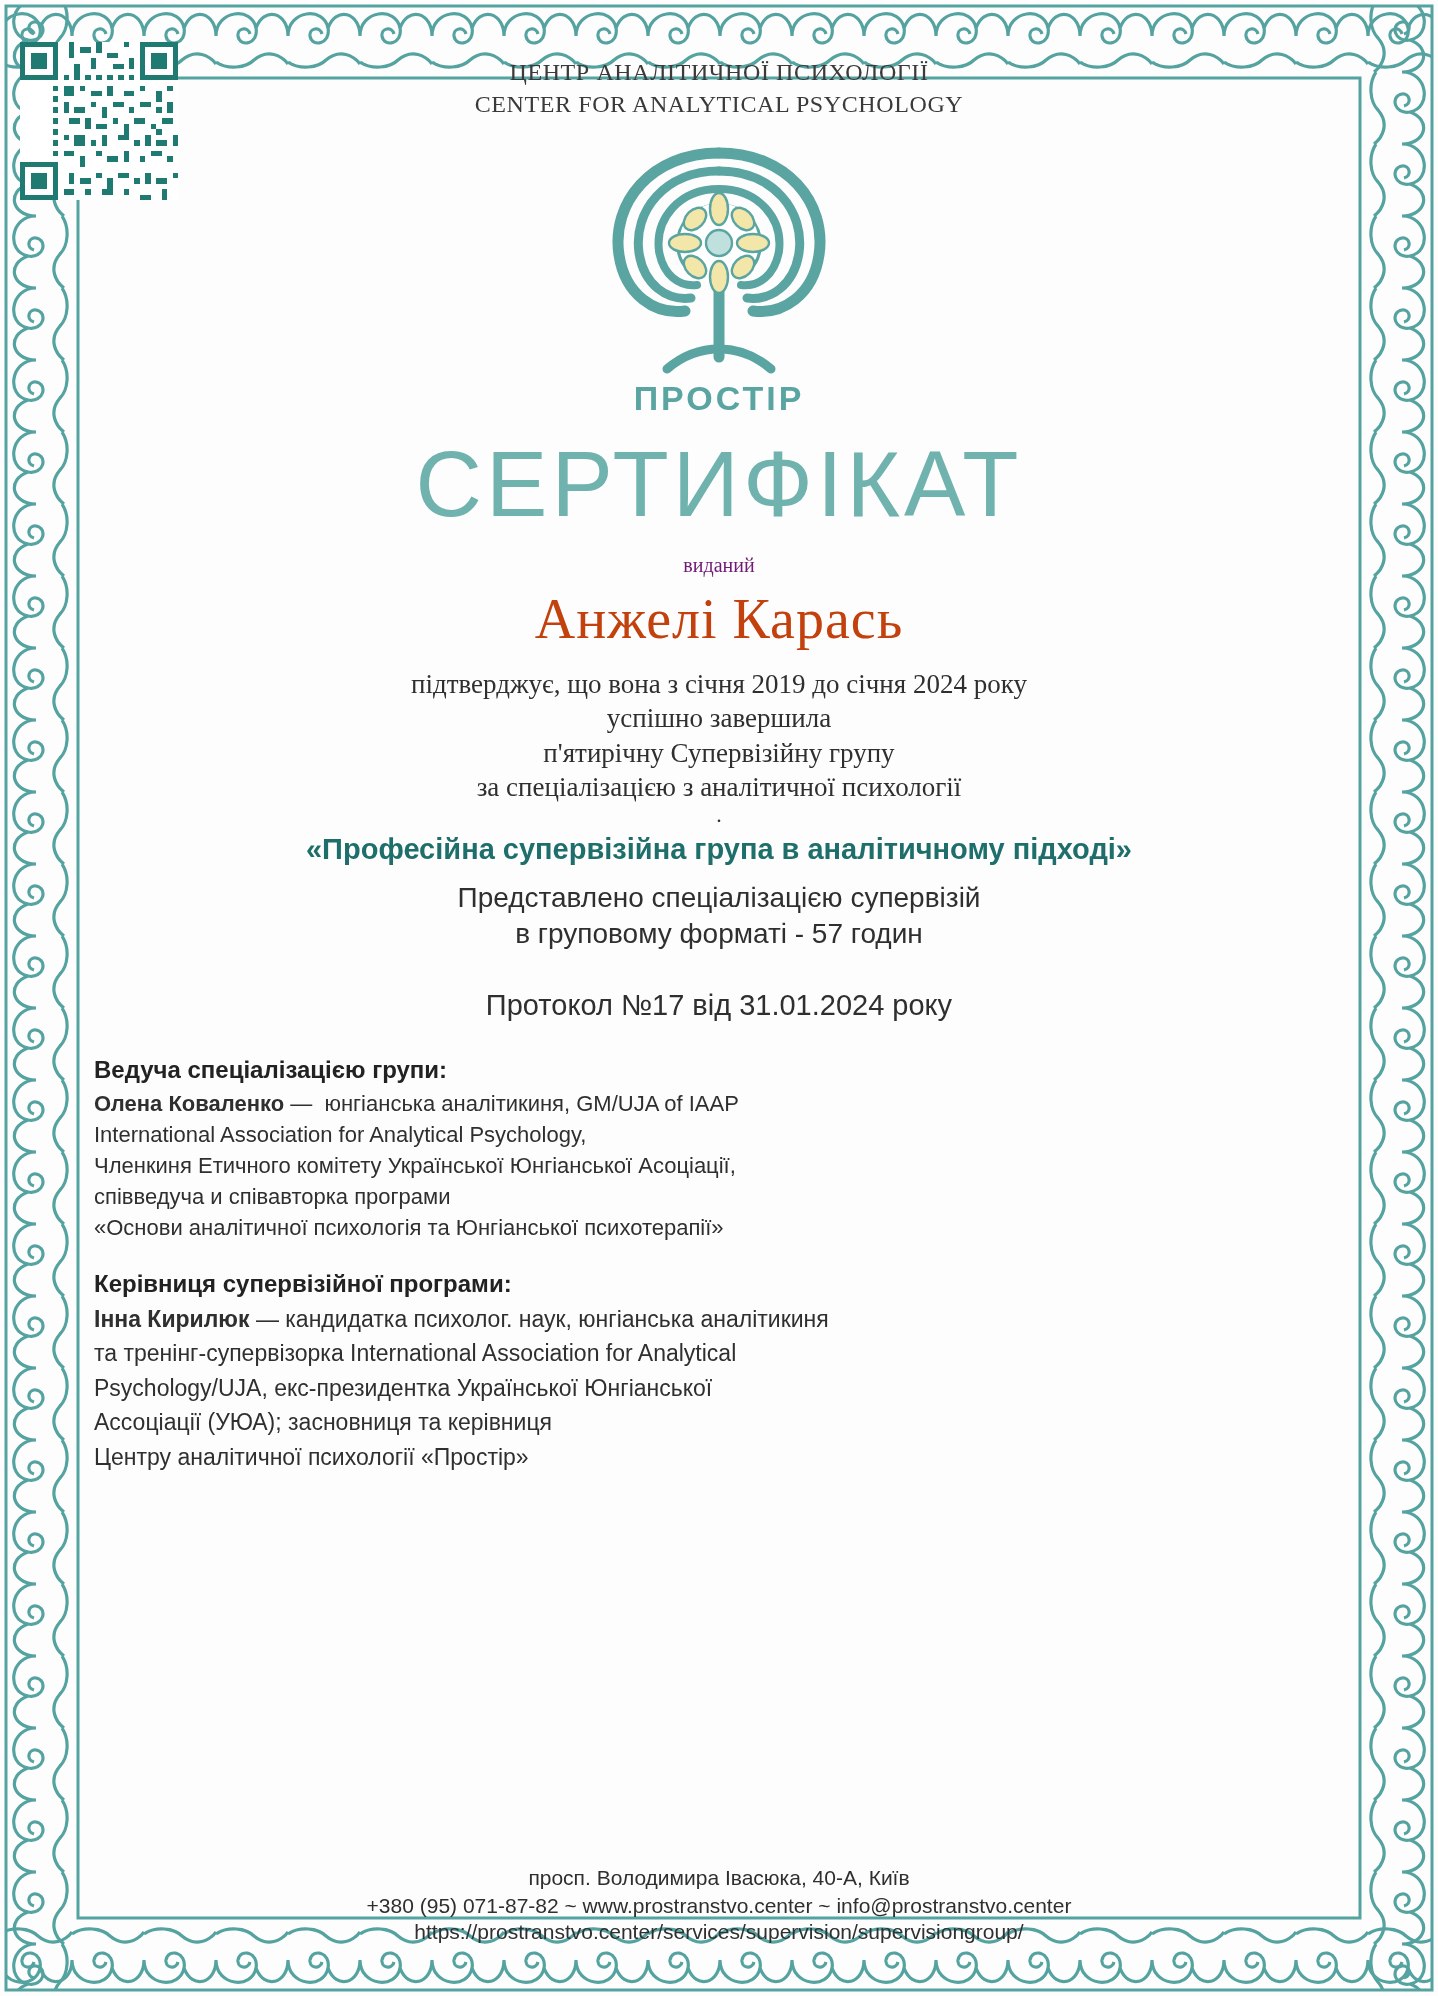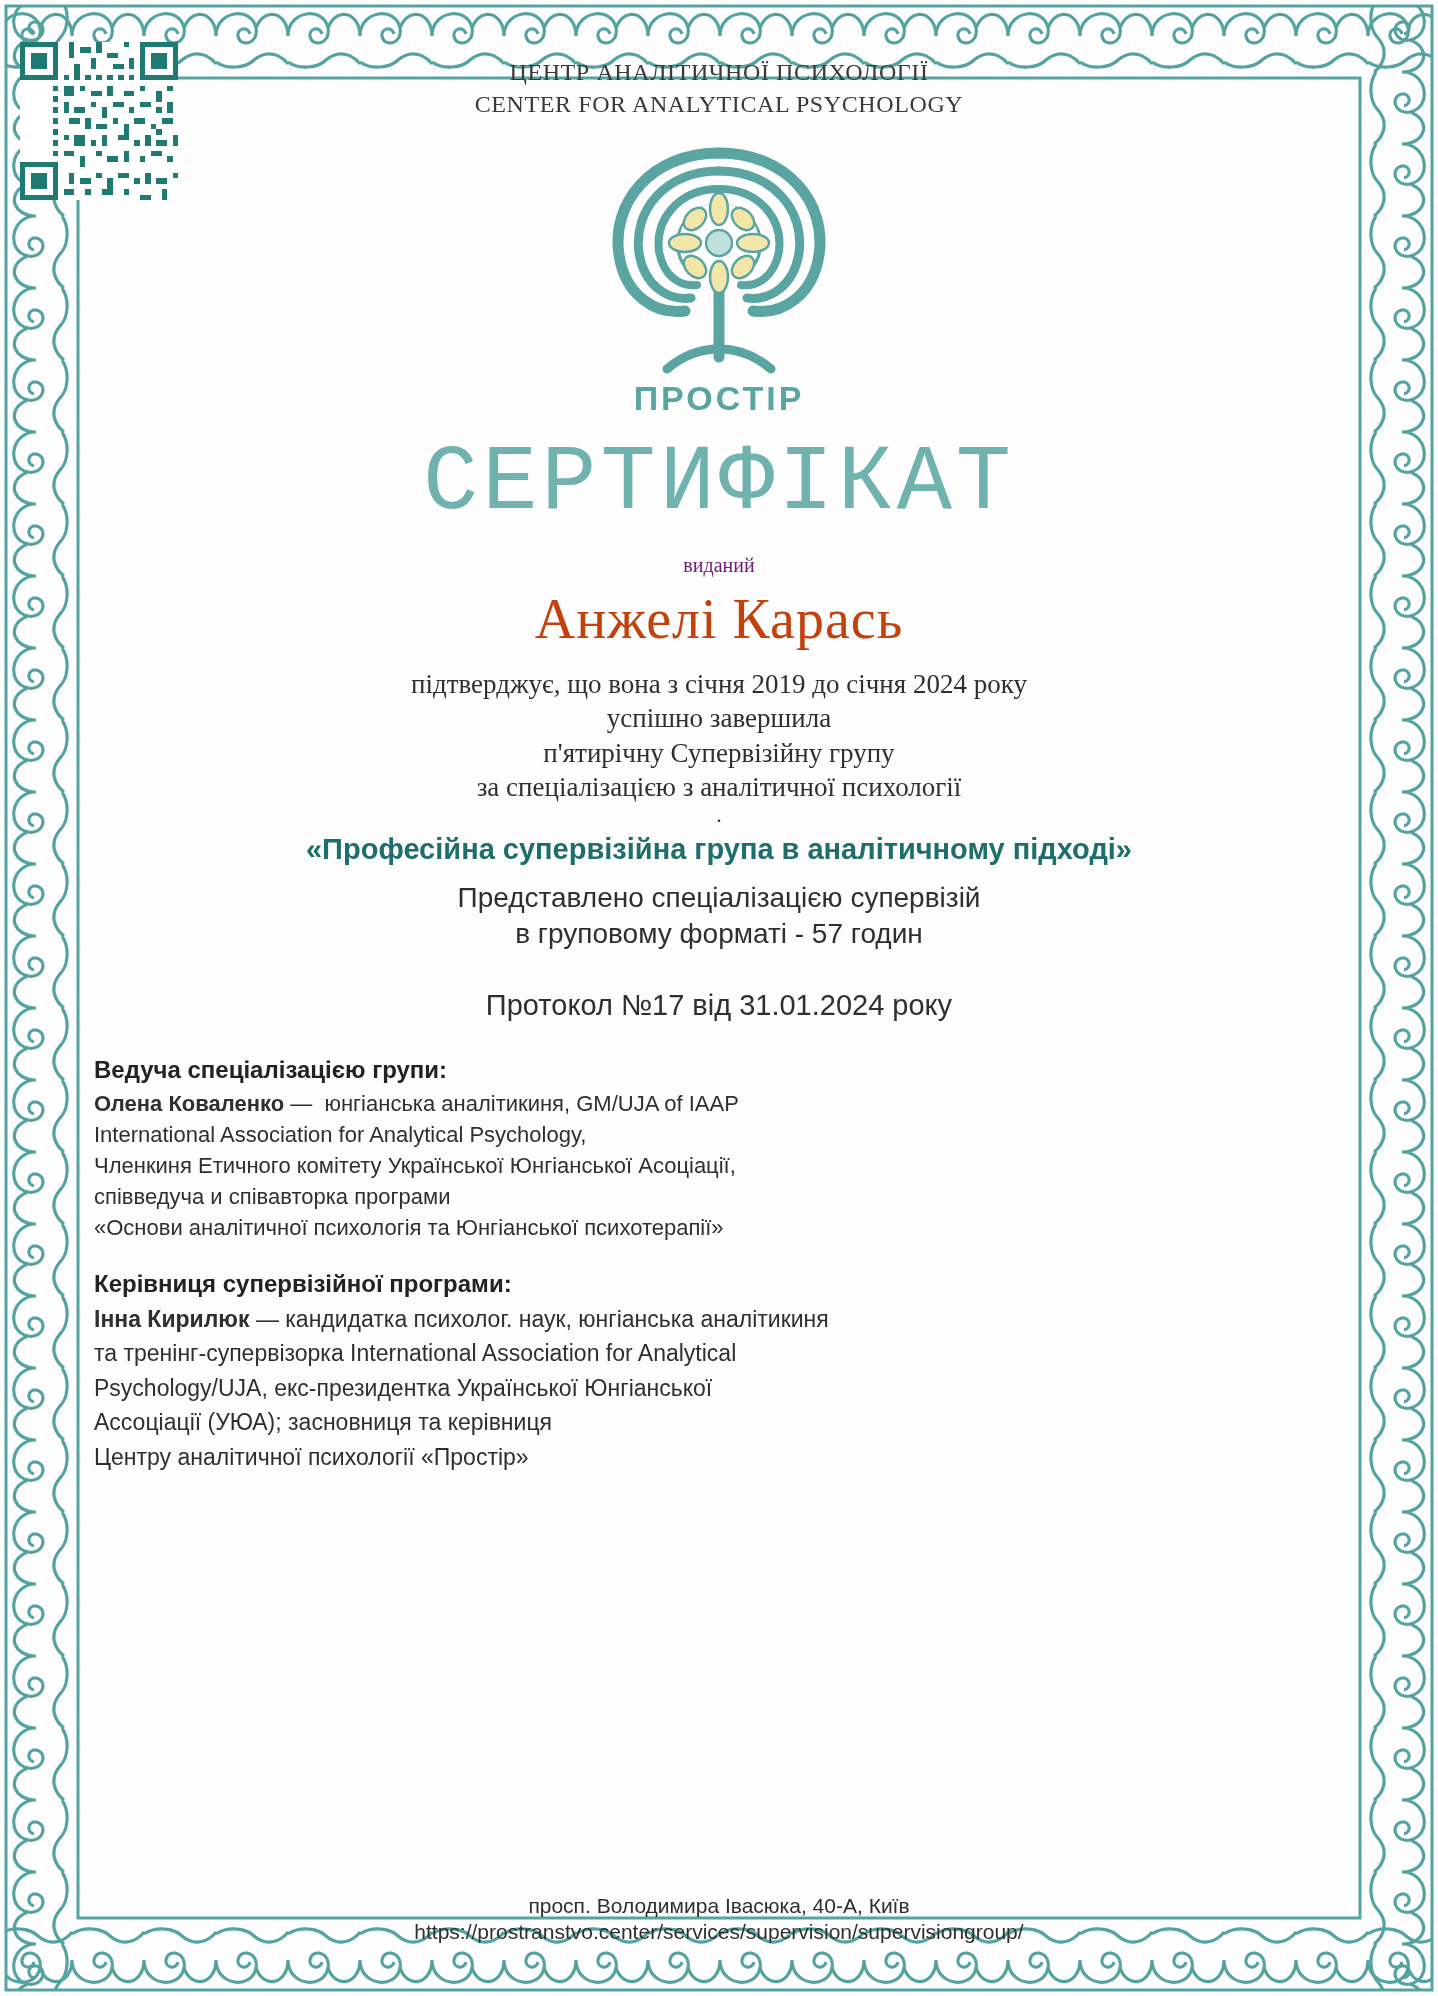--- a/index.html
+++ b/index.html
@@ -85,21 +85,21 @@
     font-family: "Liberation Sans", sans-serif;
     font-weight: bold;
     font-size: 34px;
     letter-spacing: 3px;
     color: #5aa5a2;
   }
 
   
   .cert-title {
     margin-top: 20px;
-    font-family: Liberation Mono, monospace;
+    font-family: Liberation Sans, sans-serif;
     font-size: 92px;
     letter-spacing: 4px;
     color: #6fb2ae;
     line-height: 1;
   }
   .issued-to {
     margin-top: 24px;
     font-family: "Liberation Serif", serif;
     font-size: 20px;
     color: #701a75;
@@ -341,17 +341,18 @@
         <div class="credit-line">та тренінг-супервізорка International Association for Analytical</div>
         <div class="credit-line">Psychology/UJA, екс-президентка Української Юнгіанської</div>
         <div class="credit-line">Ассоціації (УЮА); засновниця та керівниця</div>
         <div class="credit-line">Центру аналітичної психології «Простір»</div>
       </div>
 
     </div>
 
     <div class="footer">
       <div class="footer-addr">просп. Володимира Івасюка, 40-А, Київ</div>
+      <div class="footer-contacts">+380 (95) 071-87-82 ~ www.prostranstvo.center ~ info@prostranstvo.center</div>
       <div class="footer-url">https://prostranstvo.center/services/supervision/supervisiongroup/</div>
     </div>
 
   </div>
 </div>
 
 </body></html>

